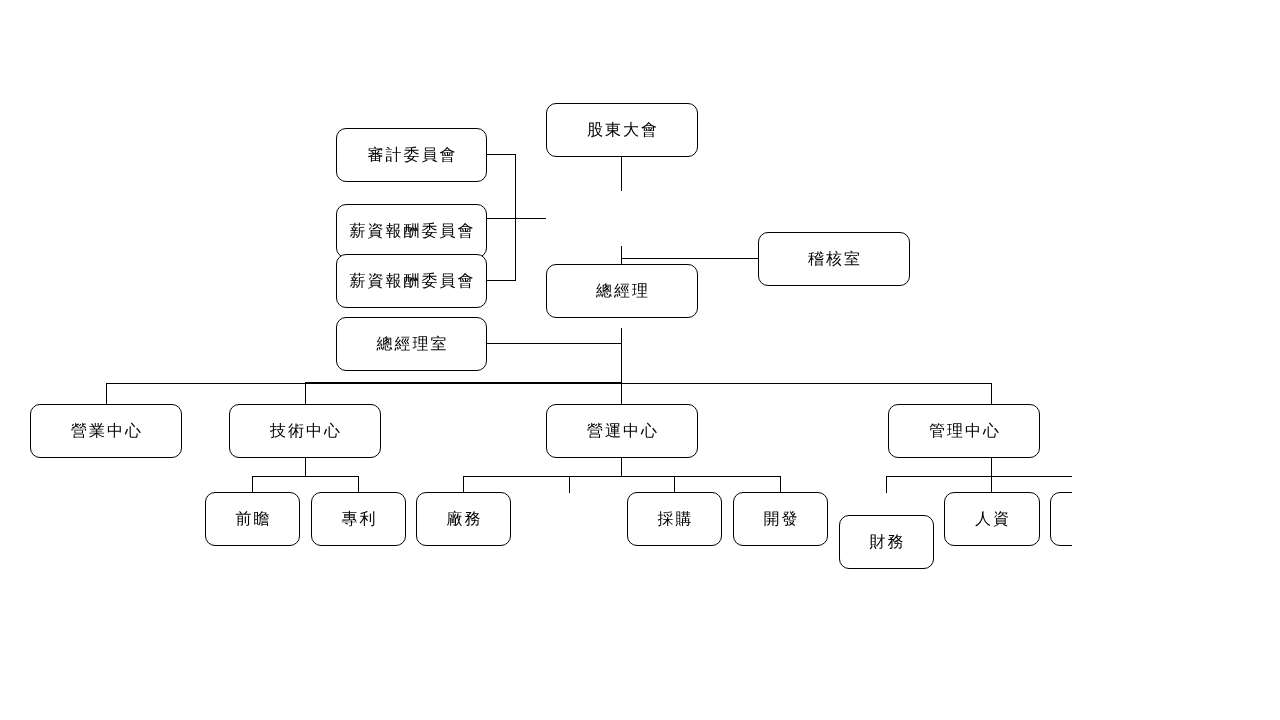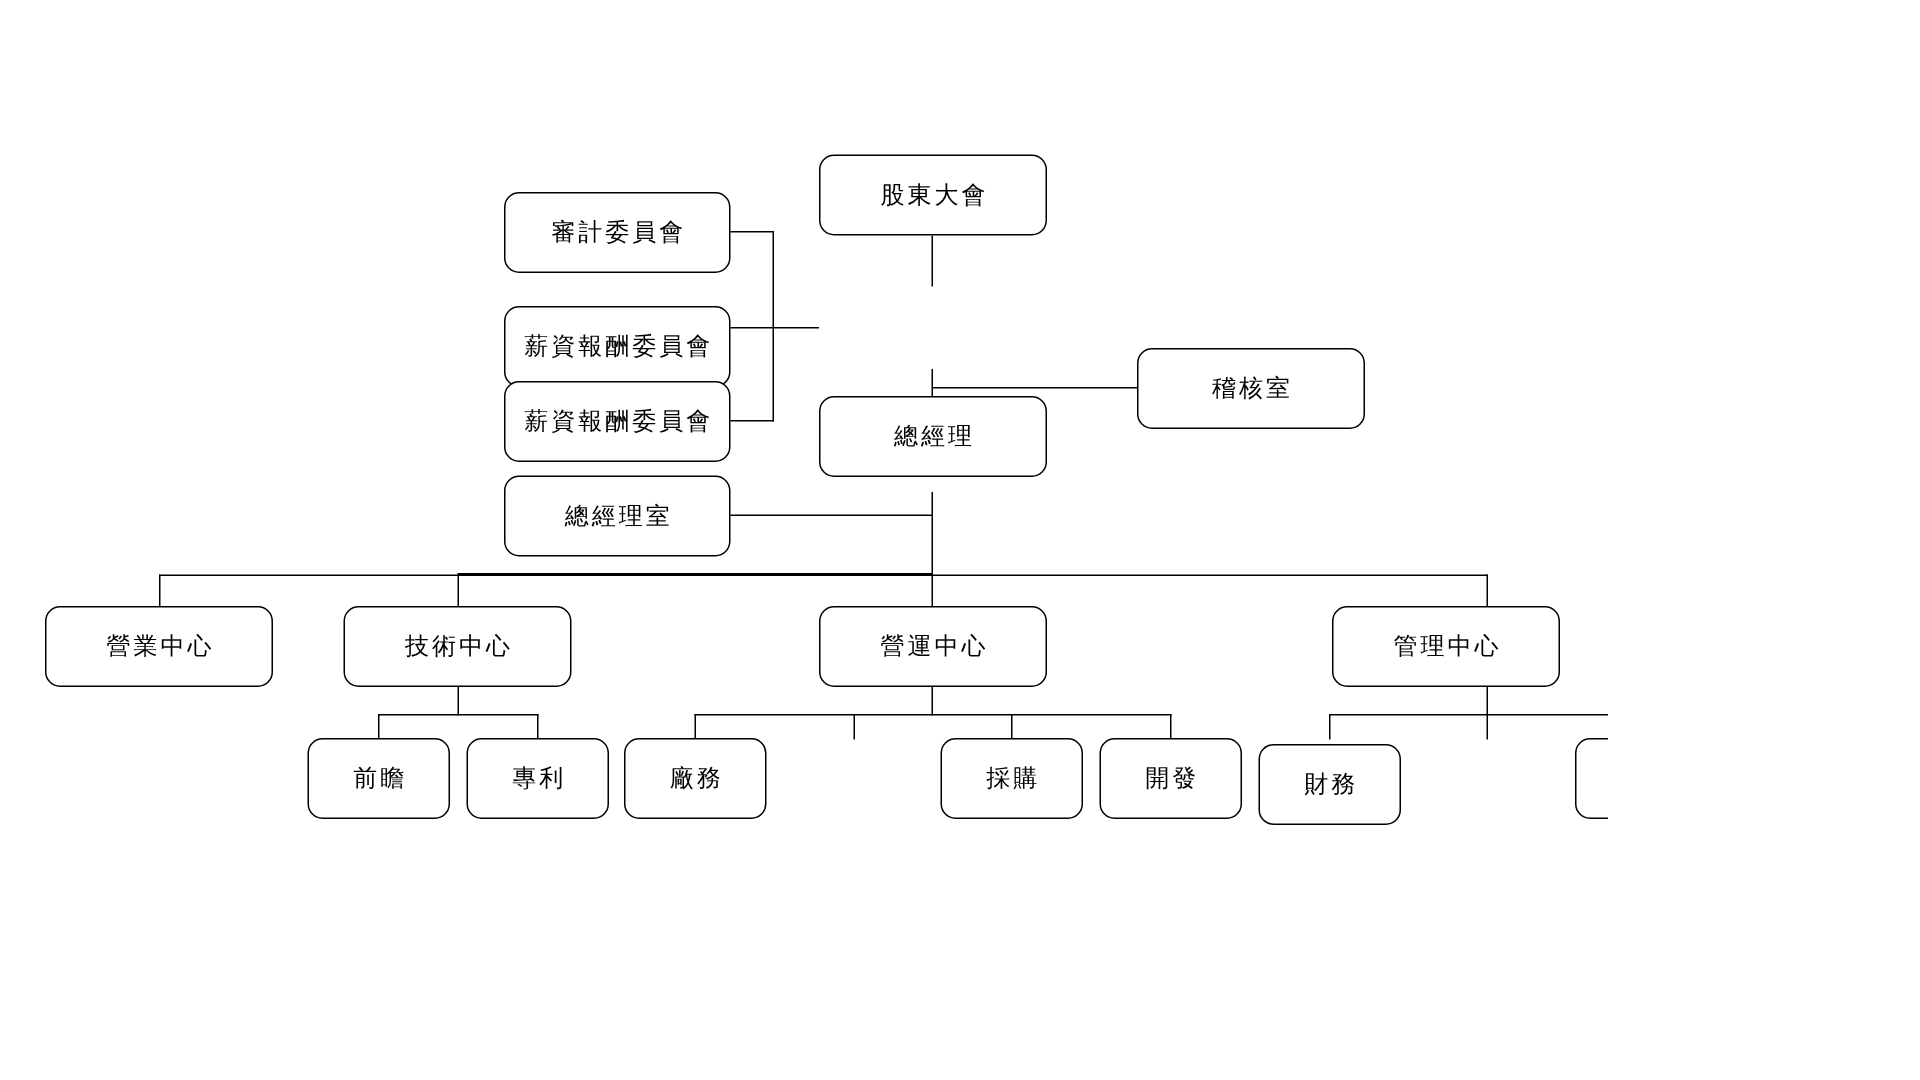--- a/index.html
+++ b/index.html
@@ -87,16 +87,17 @@
   <div class="node" style="left:30px;top:404px;width:152px;height:54px">營業中心</div>
   <div class="node" style="left:229px;top:404px;width:152px;height:54px">技術中心</div>
   <div class="node" style="left:546px;top:404px;width:152px;height:54px">營運中心</div>
   <div class="node" style="left:888px;top:404px;width:152px;height:54px">管理中心</div>
 
   <div class="node" style="left:205px;top:492px;width:95px;height:54px">前瞻</div>
   <div class="node" style="left:311px;top:492px;width:95px;height:54px">專利</div>
   <div class="node" style="left:416px;top:492px;width:95px;height:54px">廠務</div>
   <div class="node" style="left:627px;top:492px;width:95px;height:54px">採購</div>
   <div class="node" style="left:733px;top:492px;width:95px;height:54px">開發</div>
-  <div class="node" style="left:839px;top:496px;width:95px;height:54px">財務</div>
+  <div class="node" style="left:839px;top:515px;width:95px;height:54px">財務</div>
+  <div class="node" style="left:944px;top:492px;width:96px;height:54px">人資</div>
   <div class="node" style="left:1050px;top:492px;width:95px;height:54px">資訊</div>
 
 </div>
 
 </body></html>

